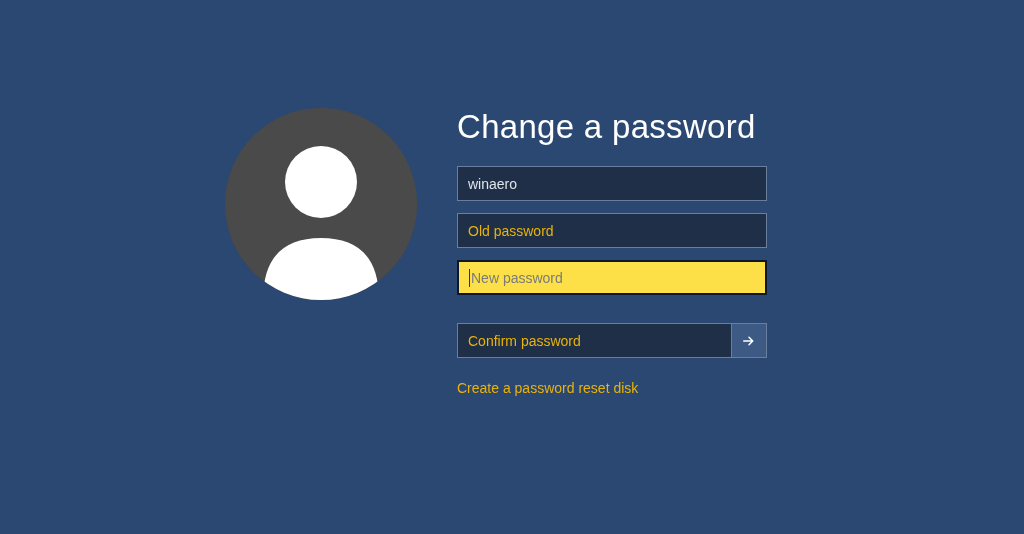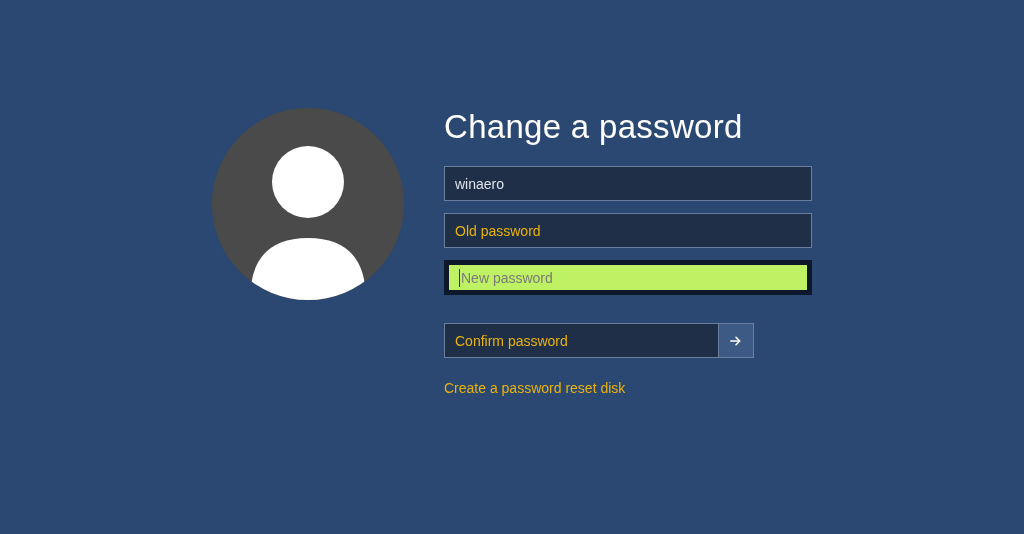--- a/index.html
+++ b/index.html
@@ -43,37 +43,37 @@
       justify-content: center;
     }
     .title {
       color: #ffffff;
       font-size: 33px;
       font-weight: 300;
       margin-bottom: 20px;
       letter-spacing: 0.3px;
     }
     .field {
-      width: 368px;
+      width: 310px;
       height: 35px;
       margin-bottom: 12px;
       border: 1px solid #6a7f9e;
       background-color: #1e2f47;
       color: #d0d5de;
       font-size: 14px;
       padding: 0 10px;
       font-family: 'Segoe UI', Arial, sans-serif;
       outline: none;
       display: flex;
       align-items: center;
     }
     .field.active {
-      background-color: #bef264;
+      background-color: #fde047;
       color: #555;
-      border: 5px solid #0f172a;
+      border: 2px solid #0f172a;
     }
     .field.active .cursor {
       display: inline-block;
       width: 1px;
       height: 18px;
       background-color: #333;
       margin-right: 1px;
       vertical-align: middle;
     }
     .field-text {

